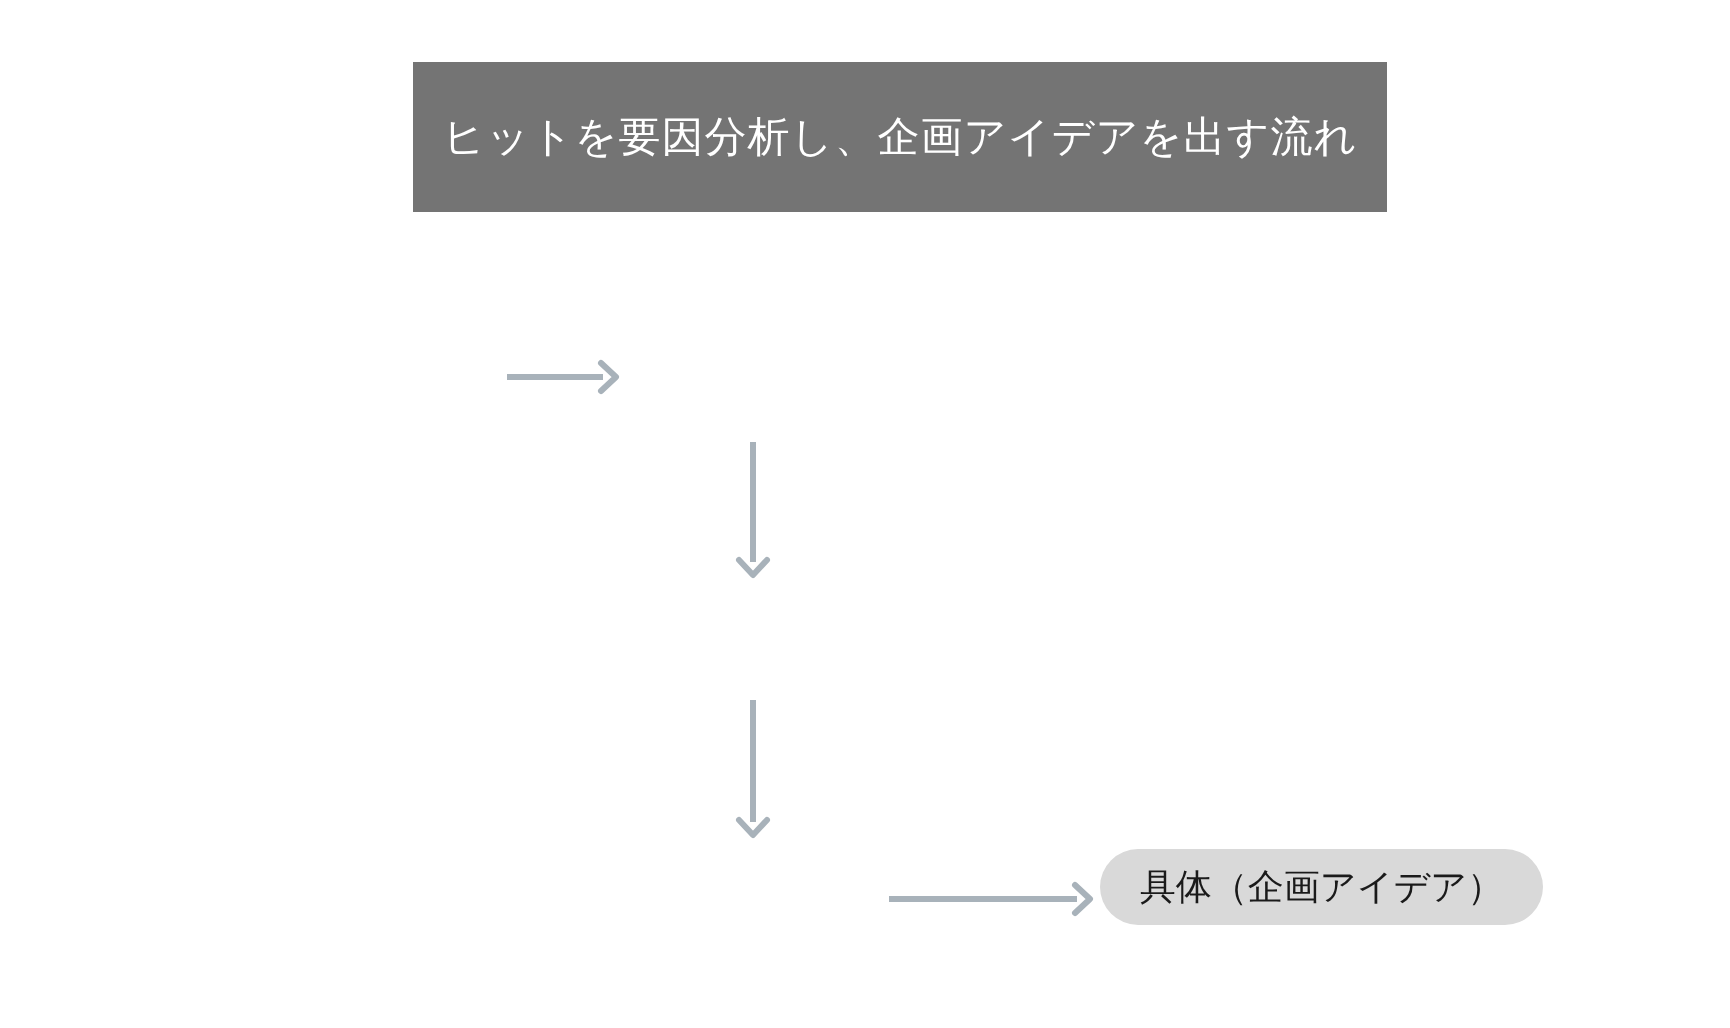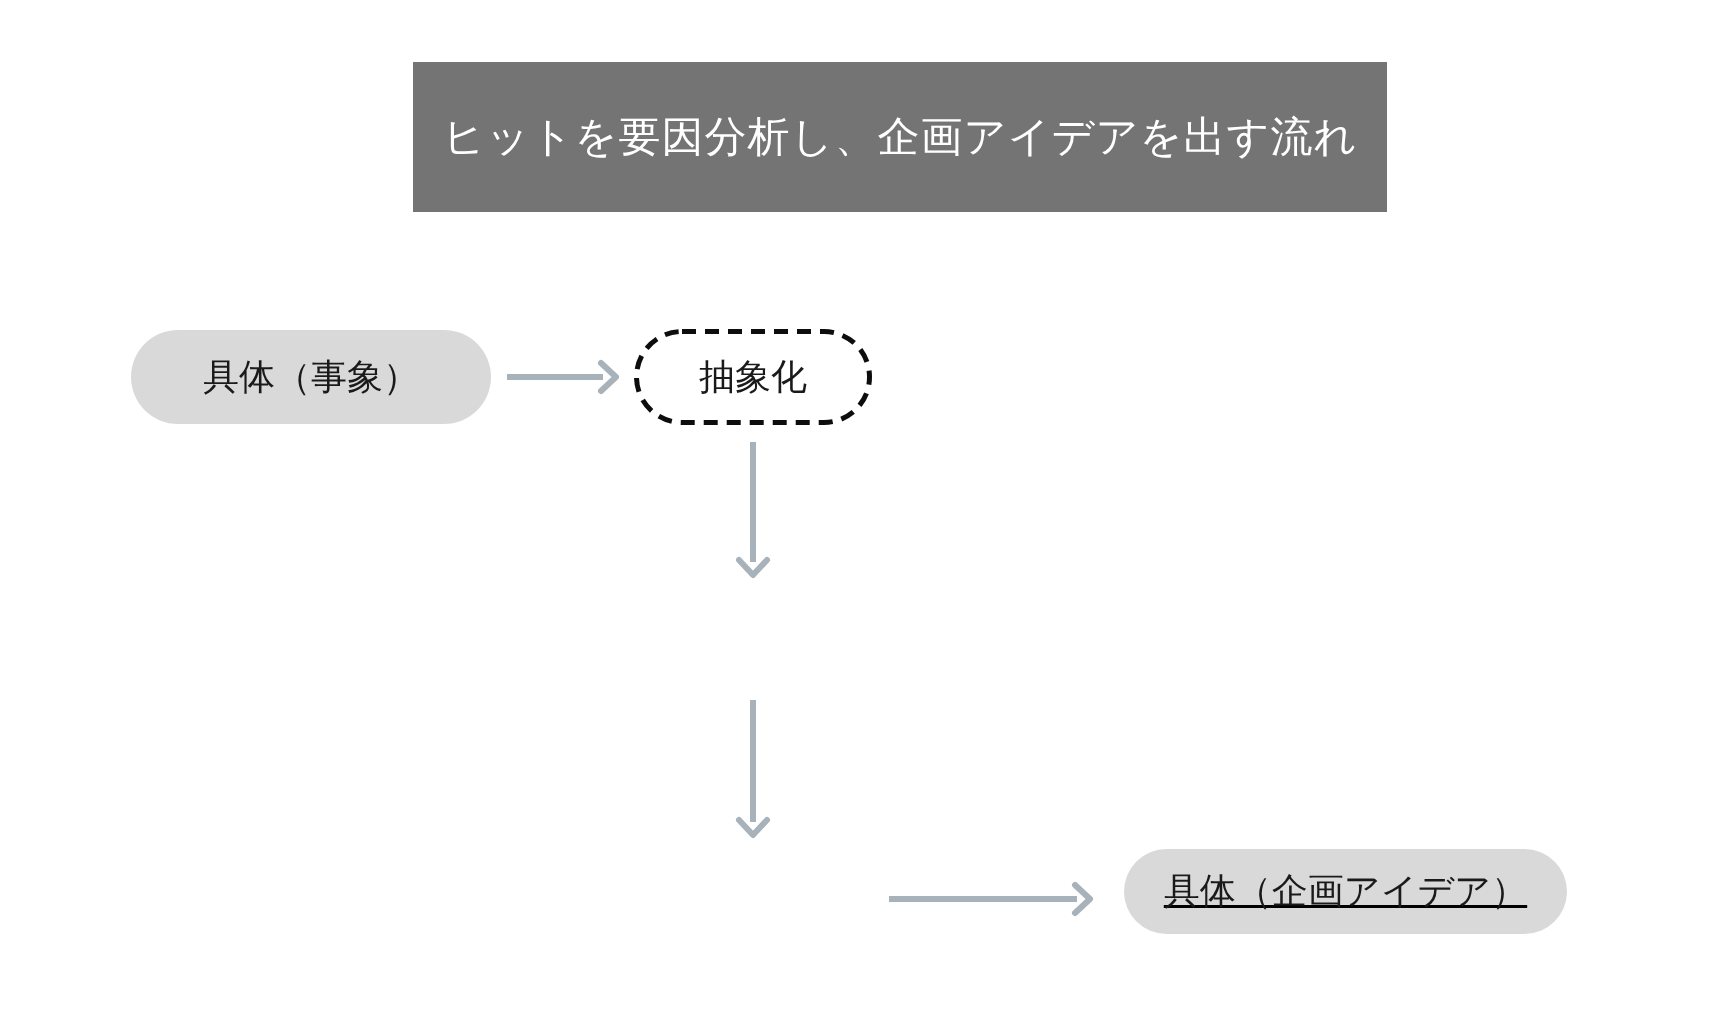--- a/index.html
+++ b/index.html
@@ -68,34 +68,25 @@
 </style>
 </head>
 <body>
 
 <div class="canvas">
 
   <div class="banner">
     <span class="banner-text">ヒットを要因分析し、企画アイデアを出す流れ</span>
   </div>
 
-  <div class="node pill" style="left:118px;top:330px;width:360px;height:94px;">
-    <span class="node-label">具体（事象）</span>
-  </div>
-
-  <div class="node dashed" style="left:620px;top:328px;width:240px;height:98px;">
-    <svg class="dash-border" width="240" height="98" viewBox="0 0 240 98">
-      <rect x="3.5" y="3.5" width="233" height="91" rx="45.5" style="fill:var(--canvas-bg);stroke:var(--dashed-border);stroke-width:5;stroke-dasharray:14 9;"></rect>
-    </svg>
-    <span class="node-label">抽象化</span>
-  </div>
 
 
 
-  <div class="node pill" style="left:1111px;top:849px;width:443px;height:85px;text-decoration:underline;">
+
+  <div class="node pill" style="left:1087px;top:849px;width:443px;height:76px;">
     <span class="node-label">具体（企画アイデア）</span>
   </div>
 
   <svg class="arrow-layer" viewBox="0 0 1730 1028">
     <g>
       <line class="arrow-line" x1="494" y1="377" x2="590" y2="377"></line>
       <polyline class="arrow-head" points="588,363 603,377 588,391"></polyline>
     </g>
     <g>
       <line class="arrow-line" x1="740" y1="442" x2="740" y2="562"></line>

